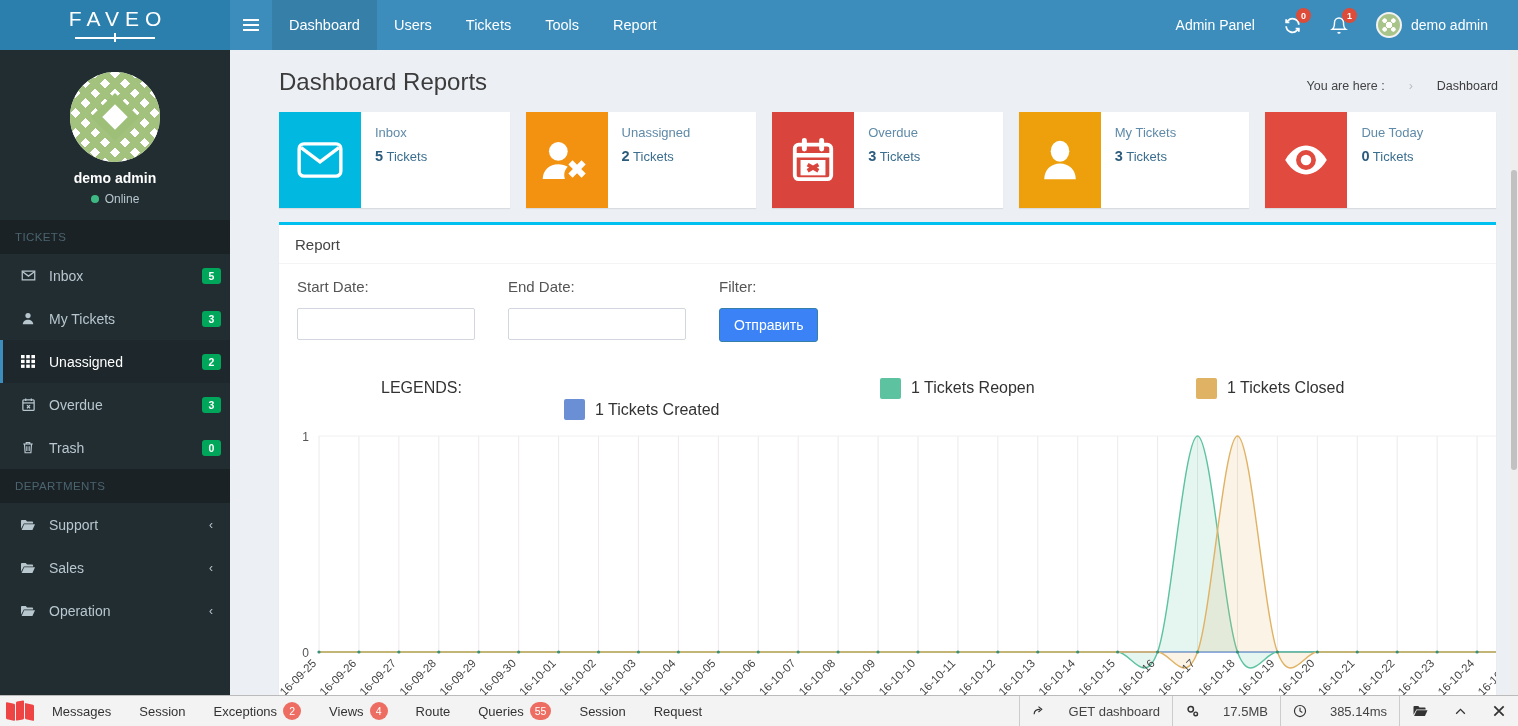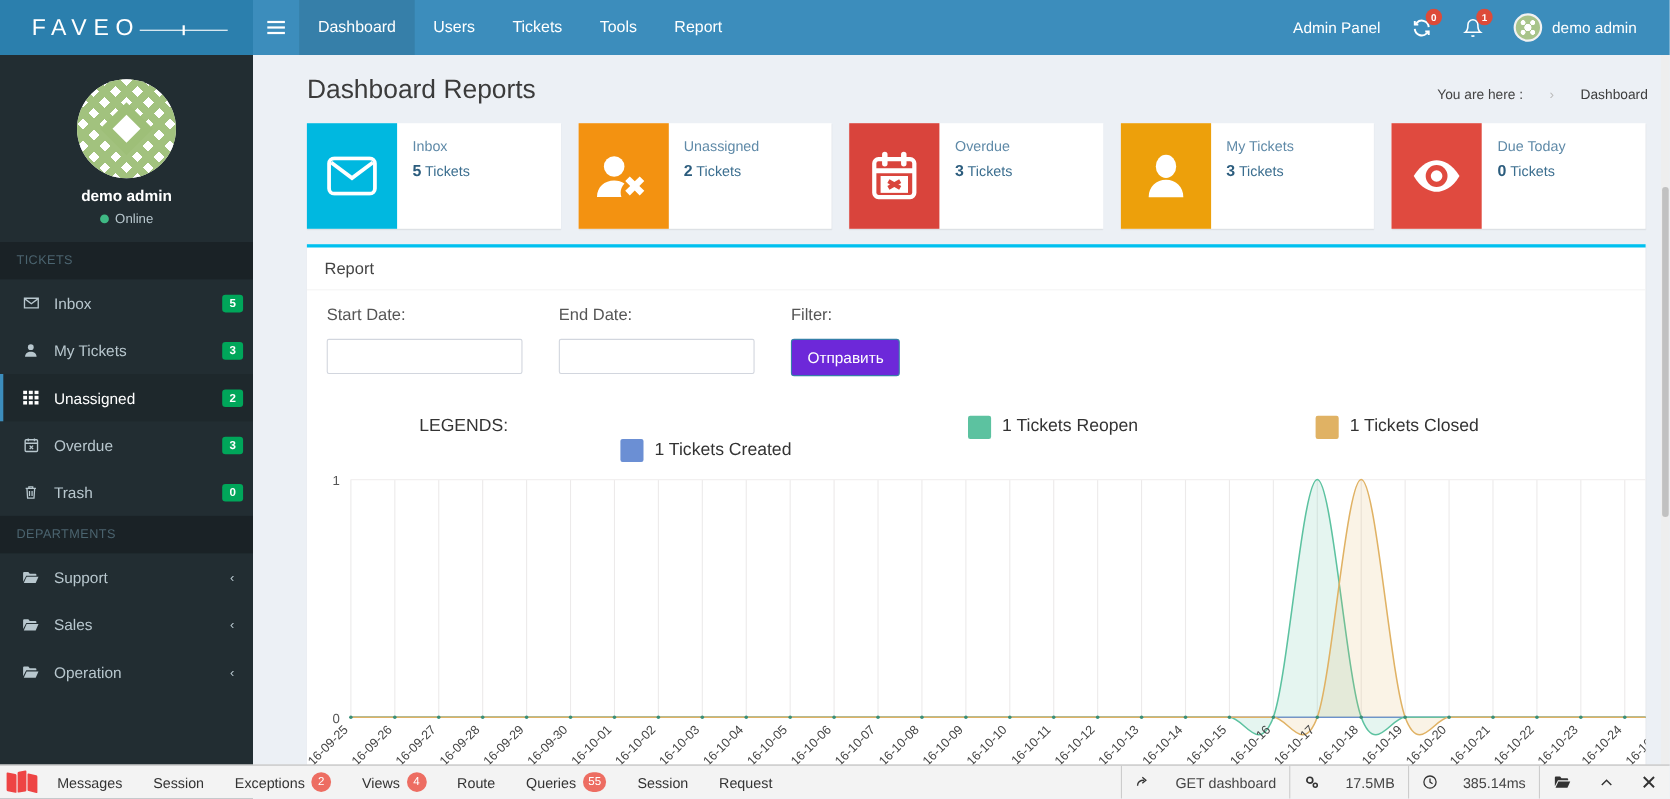--- a/index.html
+++ b/index.html
@@ -9,21 +9,21 @@
     font-family: "Liberation Sans", sans-serif;
     background: #ecf0f5;
     overflow: hidden;
   }
   .app { position: relative; width: 1518px; height: 726px; }
 
   
   .logo-box {
     position: absolute; left: 0; top: 0; width: 230px; height: 50px;
     background: #2b7fad; color: #fff;
-    display: flex; flex-direction: row; align-items: center; justify-content: center;
+    display: flex; flex-direction: column; align-items: center; justify-content: center;
   }
   .logo-text {
     font-size: 21px; letter-spacing: 6px; font-weight: 400; padding-left: 6px;
     line-height: 1;
   }
   .logo-rule {
     position: relative; width: 80px; height: 9px; margin-top: 4px;
   }
   .logo-rule:before {
     content: ""; position: absolute; left: 0; top: 4px; width: 80px; height: 1.5px; background: #fff;
@@ -195,21 +195,21 @@
   }
   .fgroup { width: 211px; }
   .fgroup.narrow { width: auto; }
   .flabel { font-size: 15px; color: #555; margin-bottom: 13px; }
   .finput {
     width: 178px; height: 32px; border: 1px solid #d2d6de; background: #fff;
     border-radius: 2px; font-size: 13px; padding: 0 8px;
     font-family: "Liberation Sans", sans-serif;
   }
   .fbtn {
-    height: 34px; background: #6d28d9; border: 1px solid #367fa9; color: #fff;
+    height: 34px; background: #3b82f6; border: 1px solid #367fa9; color: #fff;
     border-radius: 3px; font-size: 14px; padding: 0 14px; cursor: pointer;
     font-family: "Liberation Sans", sans-serif;
   }
 
   .legends {
     display: flex; align-items: center; padding: 14px 0 0 0;
     font-size: 16px; color: #333;
   }
   .leg-title { width: 285px; text-align: center; }
   .leg-item { display: flex; align-items: center; gap: 10px; }

